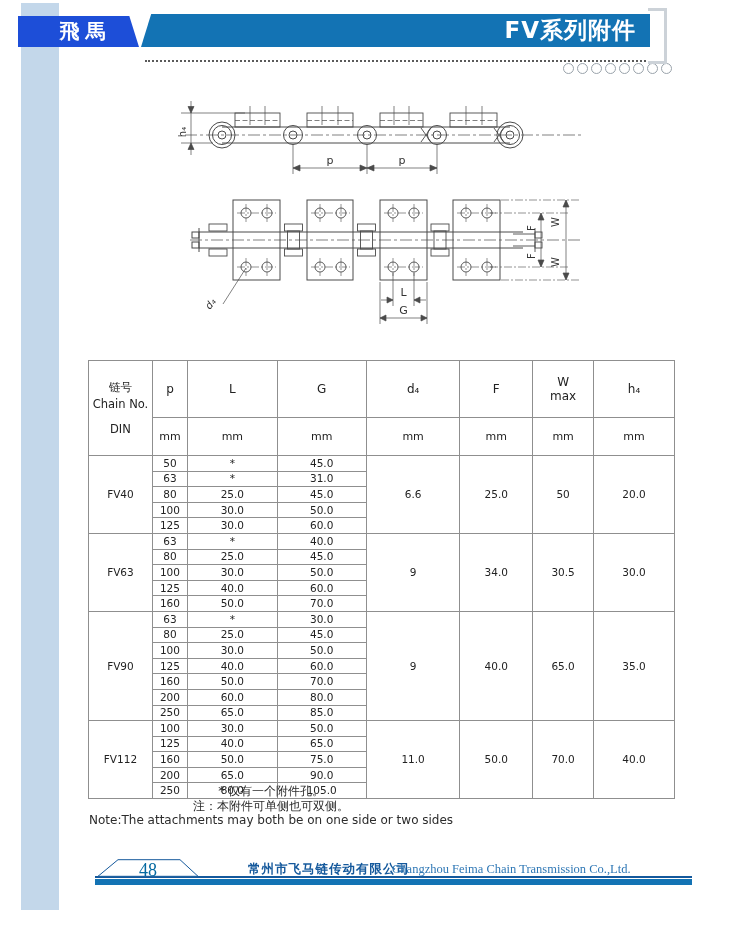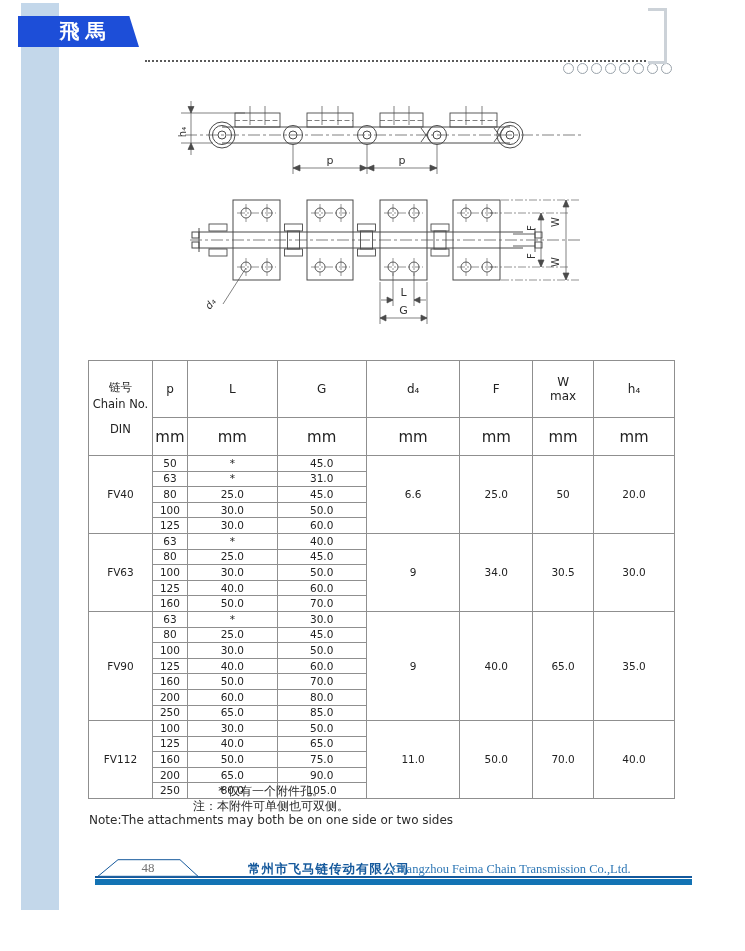--- a/index.html
+++ b/index.html
@@ -29,49 +29,52 @@
   
   .fig{position:absolute;}
   .fig text{font-family:"DejaVu Sans",sans-serif;fill:#333;}
 
   
   #spec-table{position:absolute;left:88px;top:360px;width:587px;border-collapse:collapse;
               table-layout:fixed;}
   #spec-table th,#spec-table td{border:1px solid #8f8f8f;text-align:center;vertical-align:middle;
               padding:0;font-weight:normal;}
   #spec-table thead tr.label-row th{height:56px;font-size:12px;color:#222;}
-  #spec-table thead tr.unit-row th{height:37px;font-size:15px;}
+  #spec-table thead tr.unit-row th{height:37px;font-size:11px;}
   #spec-table tbody td{height:14.6px;font-size:10.5px;line-height:13px;color:#222;}
   .chain-th div{line-height:17px;font-size:11.5px;}
   .chain-th .din{margin-top:8px;}
   .wmax div{line-height:14px;}
 
   
   .notes{position:absolute;left:89px;top:784px;font-size:12px;line-height:14.5px;color:#2b2b2b;}
   .notes div{white-space:nowrap;text-align:center;}
 
   
   .footer-thinline{position:absolute;left:95px;top:876px;width:597px;height:1.5px;background:#15599c;}
   .footer-trapezoid{position:absolute;left:98px;top:859px;width:100px;height:18px;}
   .footer-page{position:absolute;left:98px;top:860px;width:100px;text-align:center;
-               font-family:"Liberation Serif",serif;font-size:13px;color:#737373;}
+               font-family:"Liberation Serif",serif;font-size:18px;color:#0369a1;}
   .footer-company-cn{position:absolute;left:248px;top:861px;font-size:12.5px;font-weight:bold;
                      color:#15599c;letter-spacing:1px;}
   .footer-company-en{position:absolute;left:392px;top:862px;font-family:"Liberation Serif",serif;
                      font-size:12.5px;color:#2e77b5;text-align:center;}
   .footer-thickbar{position:absolute;left:95px;top:879px;width:597px;height:6px;background:#1373b4;}
 </style>
 </head>
 <body>
 
 <div id="page">
 
   <div class="left-bar"></div>
   <div class="logo-badge">
     <span>飛馬</span>
+  </div>
+  <div class="title-band">
+    <span>FV系列附件</span>
   </div>
   <div class="subtitle-row">
     <div class="leader-dots"></div>
   </div>
   <div class="circle-row" id="circle-row">
       <span></span>
       <span></span>
       <span></span>
       <span></span>
       <span></span>

